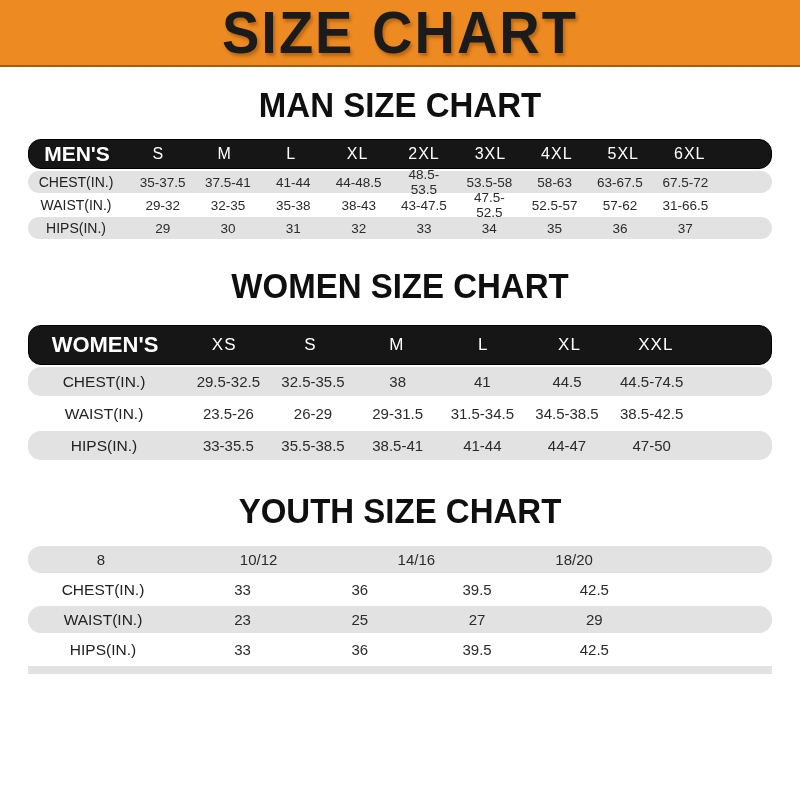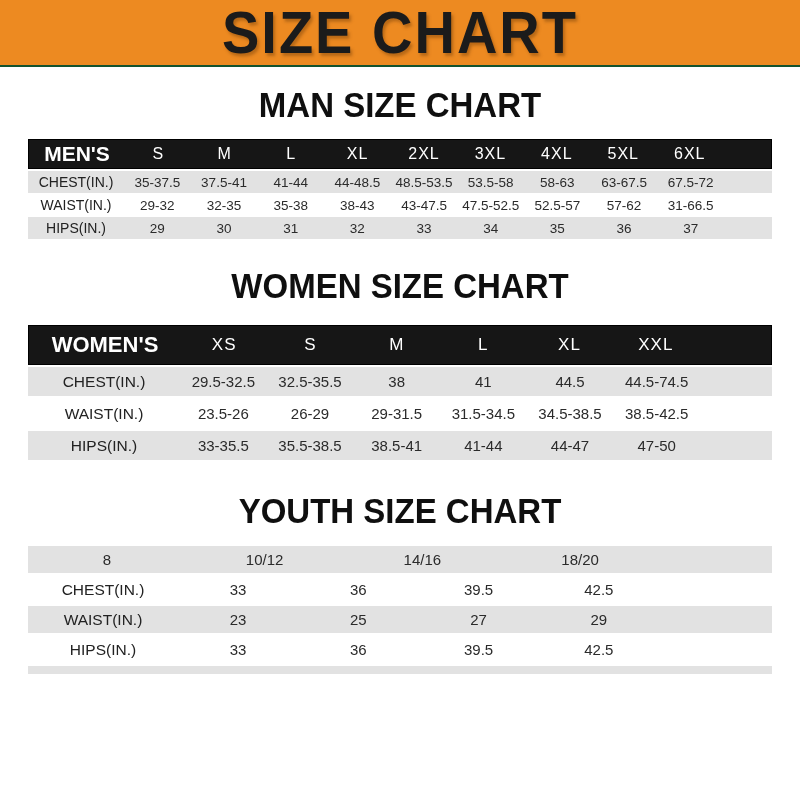--- a/index.html
+++ b/index.html
@@ -10,21 +10,21 @@
     background:#ffffff;
     color:#1e1e1e;
   }
   .page { position:relative; width:800px; height:800px; background:#fff; overflow:hidden; }
 
   
   .banner {
     height:67px; width:100%;
     background:#ed8a21;
     display:flex; align-items:center; justify-content:center;
-    border-bottom:2px solid #14532d;
+    border-bottom:2px solid #a16207;
   }
   .banner-title {
     font-size:56px; font-weight:bold; letter-spacing:2px;
     color:#1b1b1b;
     transform:scaleY(1.05);
     text-shadow:2px 3px 3px rgba(80,40,0,0.35);
     white-space:nowrap;
   }
 
   
@@ -32,29 +32,29 @@
     text-align:center; font-weight:bold; color:#0f0f0f;
     font-size:33px; line-height:36px; letter-spacing:0px;
     transform:scaleY(1.05);
   }
   .mt-men   { margin-top:20px; margin-bottom:16px; }
   .mt-women { margin-top:28px; margin-bottom:20px; line-height:38px; }
   .mt-youth { margin-top:32px; margin-bottom:16px; line-height:38px; }
 
   
   .table { width:744px; margin:0 auto; }
-  .trow { display:flex; align-items:center; width:100%; }
+  .trow { display:flex; align-items:center; width:100%;border-radius:13px; }
   .thead {
     background:#161616; color:#ffffff;
     height:var(--head-h); margin-bottom:2px;
     border:1px solid #000;
   }
   .thead .tlabel { font-size:var(--label-fs); font-weight:bold; color:#fff; }
   .thead .tcell  { font-size:var(--head-fs); font-weight:normal; letter-spacing:1px; }
-  .trow.data { height:var(--row-h); margin-bottom:var(--row-gap); font-size:var(--cell-fs); color:#2b2b2b; }
+  .trow.data { height:var(--row-h); margin-bottom:var(--row-gap); font-size:var(--cell-fs); color:#2b2b2b;gap:12px; }
   .trow.data.gray  { background:#e2e2e2; }
   .trow.data.white { background:#ffffff; }
   .tlabel {
     width:var(--label-w); flex:0 0 var(--label-w);
     text-align:center; font-weight:normal;
   }
   .trow.data .tlabel { font-size:calc(var(--cell-fs) + 0.5px); color:#222; }
   .tcell { flex:1 1 0; text-align:center; }
   .tspacer { width:var(--spacer-w); flex:0 0 var(--spacer-w); }
 

